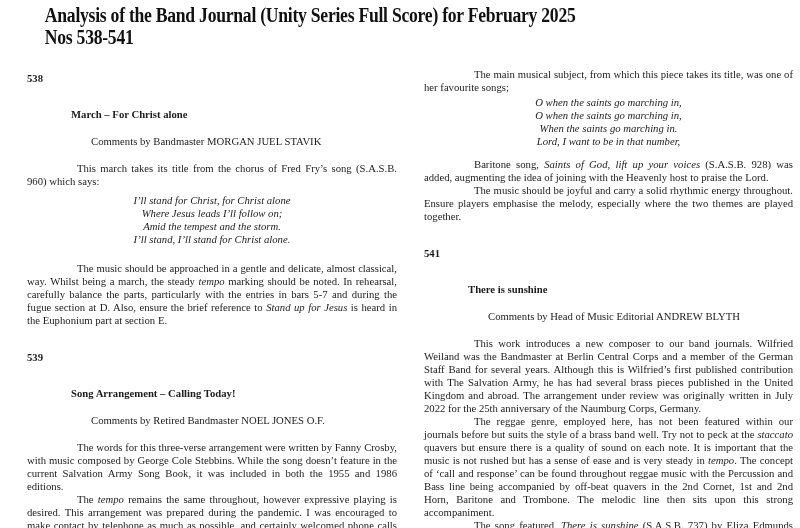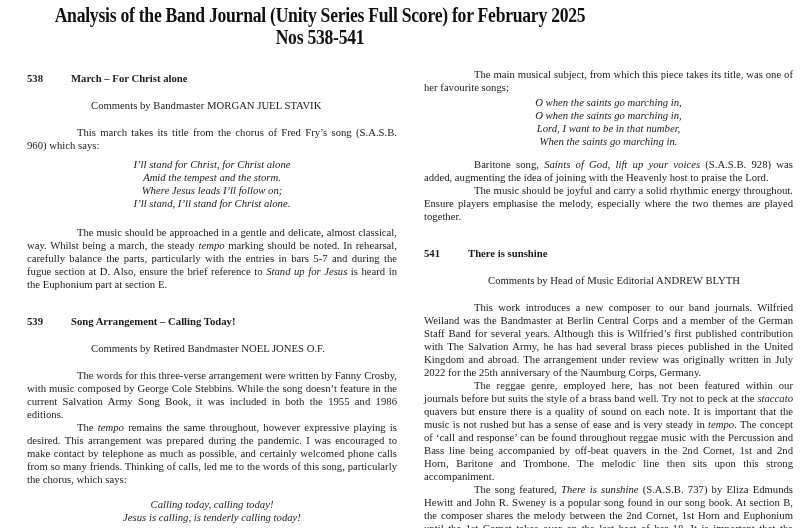--- a/index.html
+++ b/index.html
@@ -1,33 +1,33 @@
 <!DOCTYPE html>
 <html><head>
 <meta charset="utf-8">
 <style>
   html, body { margin: 0; padding: 0; background: #ffffff; }
   body {
     width: 800px; height: 528px; overflow: hidden; position: relative;
     font-family: "Liberation Serif", serif; color: #1c1c1c;
   }
-  .title-block { position: absolute; top: 4px; left: 0; width: 640px; text-align: center; }
+  .title-block { position: absolute; top: 4px; left: 0; width: 640px; text-align: left; }
   .title-line {
     font-family: "Liberation Serif", serif; font-weight: bold;
     font-size: 20.5px; line-height: 22px; letter-spacing: -0.3px;
     transform: scaleX(0.86); transform-origin: center;
     color: #111;
   }
   .col { position: absolute; top: 72px; font-size: 10.7px; line-height: 13px; }
   .col-left { left: 27px; width: 370px; }
   .col-right { left: 424px; width: 369px; }
   .col-right.first { top: 68px; }
   .piece-head { display: flex; font-weight: bold; margin: 0; }
   .piece-num { width: 44px; flex: none; }
-  .piece-title { flex: 1; }
+  .piece-title { flex: 1; margin-top: 36px; }
   .comments { padding-left: 50px; margin: 14px; }
   p { margin: 0; text-align: justify; }
   p.indent { text-indent: 50px; }
   .verse { text-align: center; font-style: italic; margin: 6px 0 10px 0; }
   .verse div { line-height: 13px; text-align: center; }
   .gap-lg { height: 24px; }
   .gap-md { height: 18px; }
   em { font-style: italic; }
 </style>
 </head>
@@ -42,22 +42,22 @@
 
   <section>
     <div class="piece-head">
       <span class="piece-num">538</span>
       <span class="piece-title">March – For Christ alone</span>
     </div>
     <div class="comments">Comments by Bandmaster MORGAN JUEL STAVIK</div>
     <p class="indent">This march takes its title from the chorus of Fred Fry’s song (S.A.S.B. 960) which says:</p>
     <div class="verse">
       <div>I’ll stand for Christ, for Christ alone</div>
+      <div>Where Jesus leads I’ll follow on;</div>
       <div>Amid the tempest and the storm.</div>
-      <div>Where Jesus leads I’ll follow on;</div>
       <div>I’ll stand, I’ll stand for Christ alone.</div>
     </div>
     <div style="height:6px"></div>
     <p class="indent"><span>The music should be approached in a gentle and delicate, almost classical, way. Whilst being a march, the steady </span><em>tempo</em><span> marking should be noted. In rehearsal, carefully balance the parts, particularly with the entries in bars 5-7 and during the fugue section at D. Also, ensure the brief reference to </span><em>Stand up for Jesus</em><span> is heard in the Euphonium part at section E.</span></p>
   </section>
 
   <div class="gap-lg"></div>
 
   <section>
     <div class="piece-head">
@@ -84,22 +84,22 @@
     <p class="indent">This arrangement was written for the service celebrating the life of Irma Long at the request of her daughter. Irma, a gentle and kind woman, was a soldier for 70 years, 40 of which were at Corry Corps, Pennsylvania, USA, where she was also a songster, a pre-school Sunday School teacher, and corps treasurer. She drove the country roads from her village to Corry five times a week, even during the hard snow and ice of winters, so that she and her three daughters could attend corps activities. During the 30 years preceding her ‘Promotion to glory’ in 2021, aged 98, she was a soldier and greeter at Cincinnati Center Hill Corps, Ohio.</p>
   </section>
 </div>
 
 <div class="col col-right first">
   <section>
     <p class="indent">The main musical subject, from which this piece takes its title, was one of her favourite songs;</p>
     <div class="verse" style="margin-top:2px">
       <div>O when the saints go marching in,</div>
       <div>O when the saints go marching in,</div>
+      <div>When the saints go marching in.</div>
       <div>Lord, I want to be in that number,</div>
-      <div>When the saints go marching in.</div>
     </div>
     <p class="indent"><span>Baritone song, </span><em>Saints of God, lift up your voices</em><span> (S.A.S.B. 928) was added, augmenting the idea of joining with the Heavenly host to praise the Lord.</span></p>
     <p class="indent">The music should be joyful and carry a solid rhythmic energy throughout. Ensure players emphasise the melody, especially where the two themes are played together.</p>
   </section>
 
   <div class="gap-lg"></div>
 
   <section>
     <div class="piece-head">
       <span class="piece-num">541</span>

